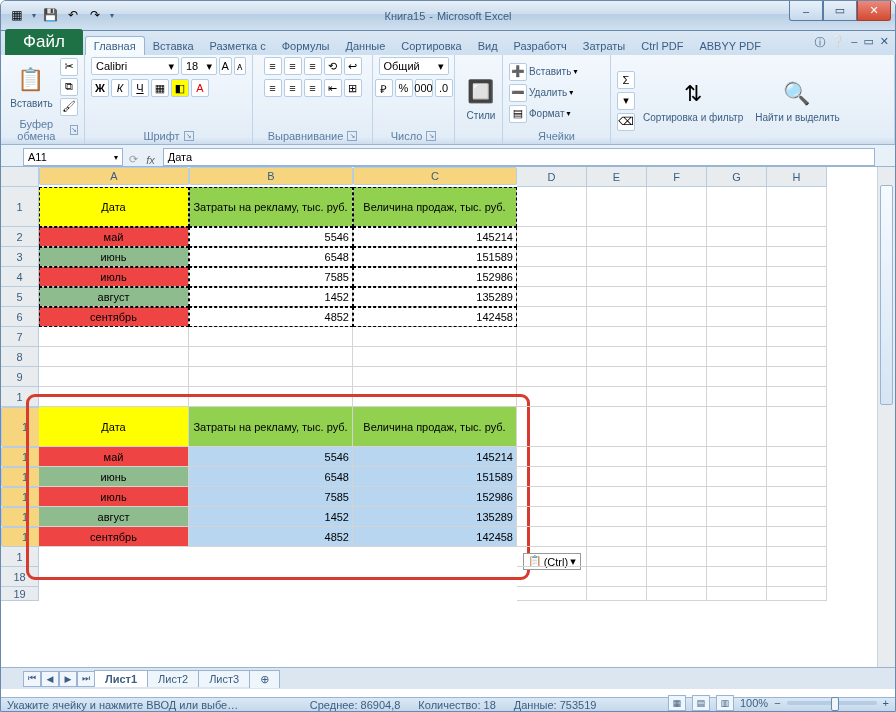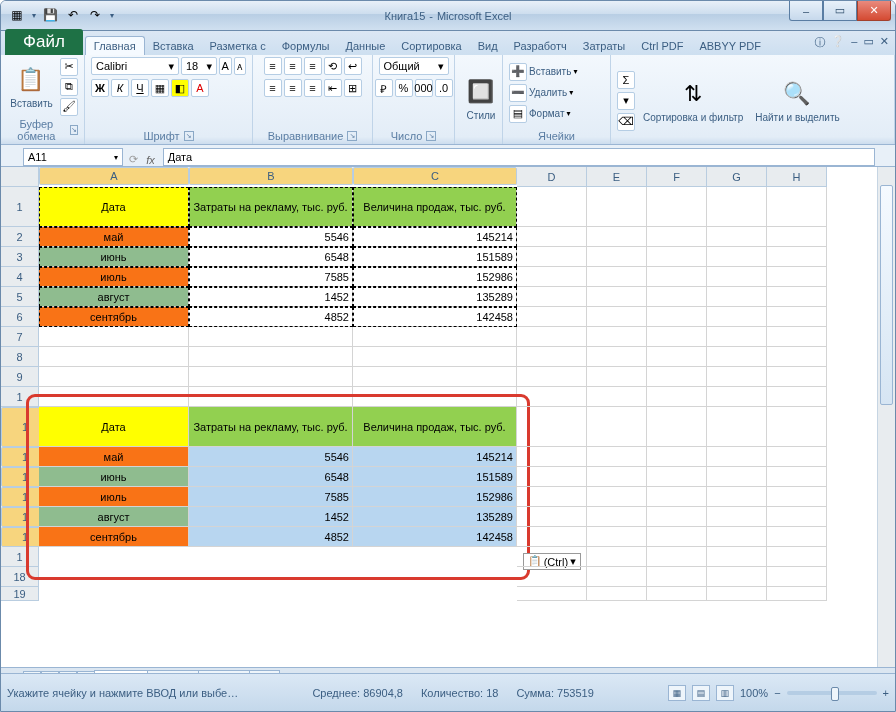--- a/index.html
+++ b/index.html
@@ -42,33 +42,33 @@
 .col-heads{position:absolute;left:38px;top:0;height:20px;display:flex}
 .ch{background:#e8ecef;border-right:1px solid #b9cde0;border-bottom:1px solid #b9cde0;display:flex;align-items:center;justify-content:center;color:#3b5e82;font-size:11px}
 .ch.sel{background:#f7d57e}
 .row-heads{position:absolute;left:0;top:20px;width:38px}
 .rh{background:#e8ecef;border-right:1px solid #b9cde0;border-bottom:1px solid #b9cde0;display:flex;align-items:center;justify-content:center;color:#3b5e82;font-size:11px}
 .rh.sel{background:#f7d57e}
 .cells{position:absolute;left:38px;top:20px}
 .cell{position:absolute;border-right:1px solid #d4d4d4;border-bottom:1px solid #d4d4d4;padding:1px 3px;font-size:11px;display:flex;align-items:center;overflow:hidden}
 .hdr-yellow{background:#ffff00;justify-content:center;text-align:center}
 .hdr-green{background:#92d050;justify-content:center;text-align:center}
-.row-mint{background:#f97316;justify-content:center}
+.row-mint{background:#ef4444;justify-content:center}
 .row-olive{background:#8fbc8f;justify-content:center}
 .num{justify-content:flex-end}
 .sel-blue{background:#b8d6f0}
 .marching{outline:1.5px dashed #000;outline-offset:-1px}
 .paste-border{outline:3px solid #d93a2e;outline-offset:4px;border-radius:2px}
 .paste-opt{position:absolute;background:#fff;border:1px solid #999;padding:1px 4px;font-size:10px;display:flex;align-items:center;gap:2px}
 .sheet-tabs{position:absolute;left:0;bottom:22px;height:22px;width:100%;background:#dbe6f1;display:flex;align-items:center;border-top:1px solid #9ab5d3}
 .tab-nav{display:flex;margin-left:22px}
 .tab-nav span{width:18px;height:16px;border:1px solid #9ab5d3;background:#f0f6fb;display:flex;align-items:center;justify-content:center;font-size:9px;color:#3b5e82}
 .wtab{padding:2px 10px;background:#eef5fb;border:1px solid #9ab5d3;border-bottom:0;margin-left:-1px;font-size:11px;color:#3b5e82}
 .wtab.active{background:#fff;font-weight:bold}
-.status{position:absolute;left:0;bottom:0;height:38px;width:100%;background:linear-gradient(#dbe8f5,#c4d8eb);display:flex;align-items:center;font-size:11px;color:#3b5e82;padding:0 6px;border-top:1px solid #9ab5d3}
+.status{position:absolute;left:0;bottom:0;height:14px;width:100%;background:linear-gradient(#dbe8f5,#c4d8eb);display:flex;align-items:flex-end;font-size:11px;color:#3b5e82;padding:0 6px;border-top:1px solid #9ab5d3}
 .status .left{flex:0 0 auto;max-width:240px;white-space:nowrap;overflow:hidden;text-overflow:ellipsis}
 .status .mid{flex:1;text-align:center;display:flex;gap:18px;justify-content:center}
 .status .right{display:flex;align-items:center;gap:6px}
 .view-btn{width:18px;height:16px;border:1px solid #9ab5d3;background:#eef5fb;display:flex;align-items:center;justify-content:center;font-size:9px}
 .zoom-slider{width:90px;height:4px;background:#b5cde4;position:relative;border-radius:2px}
 .zoom-slider::after{content:"";position:absolute;left:44px;top:-4px;width:6px;height:12px;background:#eef5fb;border:1px solid #6b8aab;border-radius:2px}
 .vscroll{position:absolute;right:0;top:0;width:18px;height:100%;background:#e8ecef;border-left:1px solid #c6d5e3}
 .vthumb{position:absolute;left:2px;width:13px;background:linear-gradient(#f5faff,#d6e5f3);border:1px solid #9ab5d3;border-radius:2px}
 </style>
 </head>
@@ -471,21 +471,21 @@
   <div class="wtab">Лист2</div>
   <div class="wtab">Лист3</div>
   <div class="wtab">⊕</div>
 </div>
 
 <div class="status">
   <div class="left">Укажите ячейку и нажмите ВВОД или выбе…</div>
   <div class="mid">
     <span><span>Среднее:</span> <span>86904,8</span></span>
     <span><span>Количество:</span> <span>18</span></span>
-    <span><span>Сумма:</span> <span>753519</span></span>
+    <span><span>Данные:</span> <span>753519</span></span>
   </div>
   <div class="right">
     <span class="view-btn">▦</span>
     <span class="view-btn">▤</span>
     <span class="view-btn">▥</span>
     <span>100%</span>
     <span>−</span>
     <div class="zoom-slider"></div>
     <span>+</span>
   </div>

